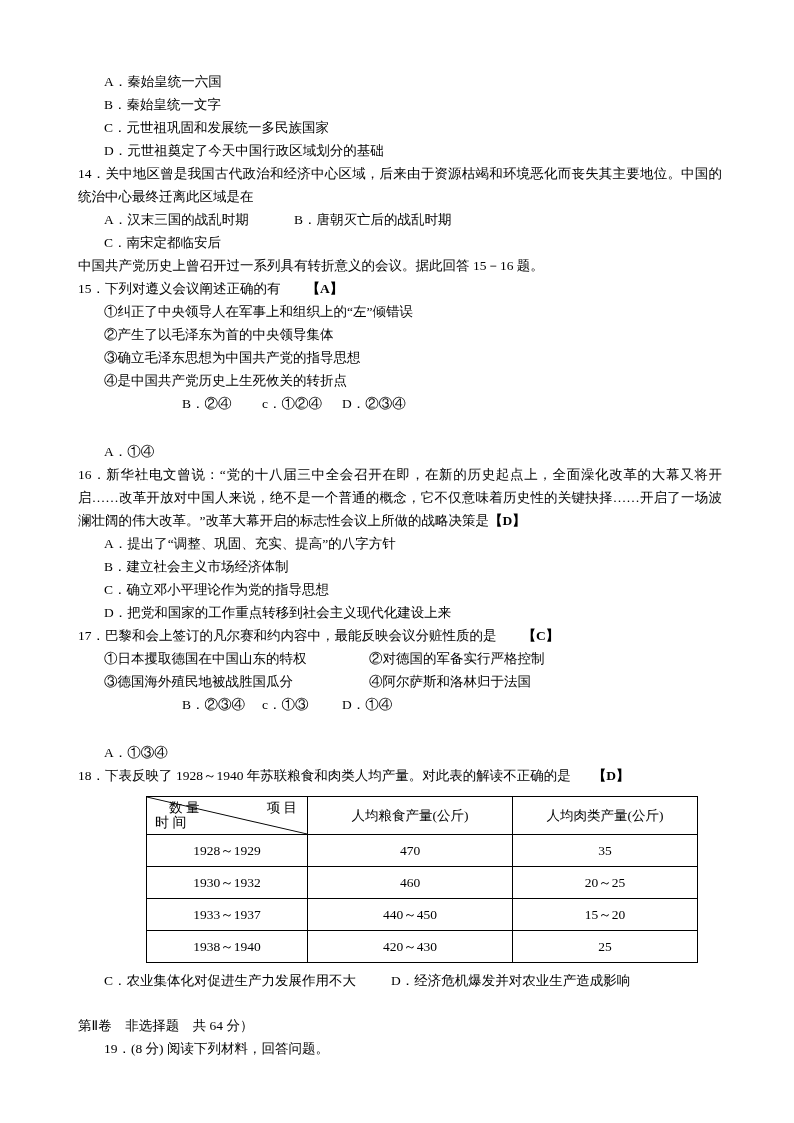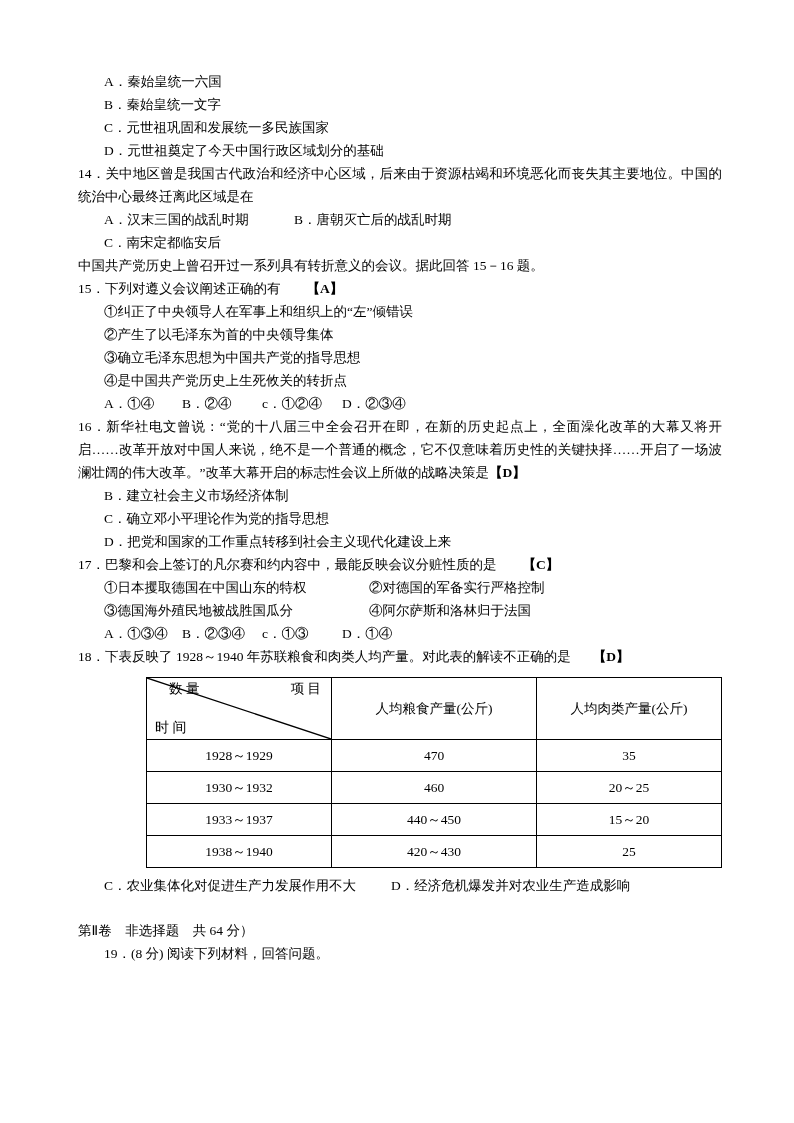--- a/index.html
+++ b/index.html
@@ -36,21 +36,21 @@
   }
   .opt-row .c1 { width: 190px; flex: none; }
   .opt-row .c2 { flex: 1; }
   .opt4 {
     font-size: 13.5px;
     line-height: 23px;
     padding-left: 26px;
     display: flex;
   }
   .opt4 span { display: inline-block; }
-  .w-a { width: 78px; }
+  .w-a { width: 78px; margin-top: 48px; }
   .w-b { width: 80px; }
   .w-c { width: 80px; }
   .ans {
     font-weight: bold;
   }
   .qline { font-size: 13.5px; line-height: 23px; }
   .two-col {
     font-size: 13.5px;
     line-height: 23px;
     padding-left: 26px;
@@ -75,21 +75,21 @@
     padding: 3px 6px;
     height: 25px;
   }
   table.data td.c0 { width: 148px; }
   table.data td.c1 { width: 192px; }
   table.data td.c2 { width: 172px; }
   .hdr-cell {
     position: relative;
     width: 148px;
     height: 46px;
-    padding: 18px !important;
+    padding: 6px !important;
   }
   .hdr-cell .diag {
     position: absolute;
     left: 0; top: 0;
     width: 100%; height: 100%;
   }
   .hdr-cell .lbl-qty {
     position: absolute;
     left: 22px;
     top: 2px;
@@ -141,20 +141,21 @@
   <div class="line indent1">③确立毛泽东思想为中国共产党的指导思想</div>
   <div class="line indent1">④是中国共产党历史上生死攸关的转折点</div>
   <div class="opt4">
     <span class="w-a">A．①④</span>
     <span class="w-b">B．②④</span>
     <span class="w-c">c．①②④</span>
     <span>D．②③④</span>
   </div>
 
   <div class="hang"><span>16．新华社电文曾说：“党的十八届三中全会召开在即，在新的历史起点上，全面澡化改革的大幕又将开启……改革开放对中国人来说，绝不是一个普通的概念，它不仅意味着历史性的关键抉择……开启了一场波澜壮阔的伟大改革。”改革大幕开启的标志性会议上所做的战略决策是</span><span class="ans">【D】</span></div>
+  <div class="line indent1">A．提出了“调整、巩固、充实、提高”的八字方针</div>
   <div class="line indent1">B．建立社会主义市场经济体制</div>
   <div class="line indent1">C．确立邓小平理论作为党的指导思想</div>
   <div class="line indent1">D．把党和国家的工作重点转移到社会主义现代化建设上来</div>
 
   <div class="qline">
     <span>17．巴黎和会上签订的凡尔赛和约内容中，最能反映会议分赃性质的是</span><span style="display:inline-block;width:26px"></span><span class="ans">【C】</span>
   </div>
   <div class="two-col">
     <span class="lft">①日本攫取德国在中国山东的特权</span>
     <span>②对德国的军备实行严格控制</span>

